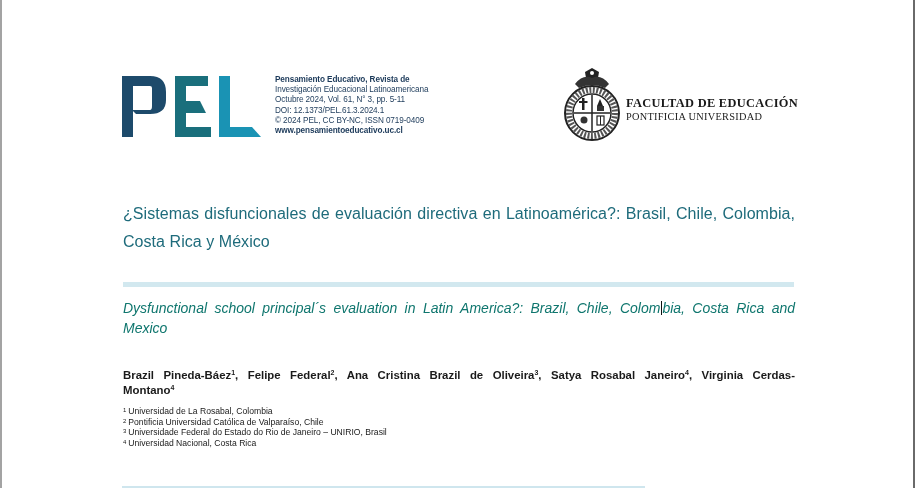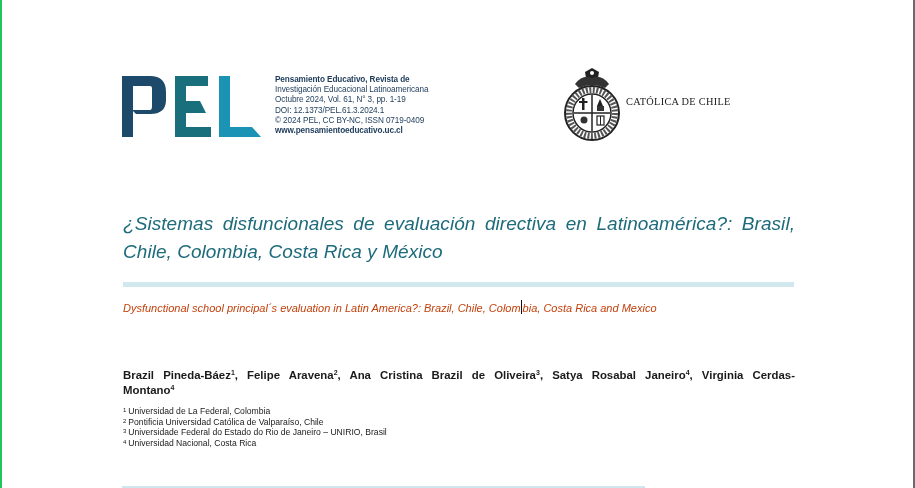--- a/index.html
+++ b/index.html
@@ -4,21 +4,21 @@
   <style>
     * { margin: 0; padding: 0; box-sizing: border-box; }
     html, body {
       width: 915px; height: 488px; overflow: hidden;
       background: #ffffff;
       font-family: "Liberation Sans", sans-serif;
     }
     .viewport {
       position: relative; width: 915px; height: 488px;
       background: #ffffff;
-      border-left: 2px solid #22c55e;
+      border-left: 2px solid #a3a3a3;
       border-right: 2px solid #6a6a6a;
       overflow: hidden;
     }
     .page { position: absolute; left: 0; top: 0; width: 915px; height: 488px; }
 
     
     .pel-logo { position: absolute; left: 120px; top: 76px; width: 140px; height: 61px; }
 
     .journal-info {
       position: absolute; left: 273px; top: 75px;
@@ -33,36 +33,35 @@
     .uc-seal { position: absolute; left: 561px; top: 68px; width: 58px; height: 76px; }
     .faculty {
       position: absolute; left: 624px; top: 96px;
       font-family: "Liberation Serif", serif; color: #1a1a1a;
     }
     .faculty .fac-title { font-size: 12.4px; font-weight: bold; letter-spacing: 0.3px; line-height: 15px; white-space: nowrap; }
     .faculty .fac-sub { font-size: 10.3px; letter-spacing: 0.3px; line-height: 12.5px; white-space: nowrap; }
 
     
     .title {
-      position: absolute; left: 121px; top: 210px; width: 672px;
+      position: absolute; left: 121px; top: 200px; width: 672px;
       font-family: "Liberation Sans", sans-serif;
-      font-size: 19px; line-height: 28px; color: #1e6b7b;
+      font-size: 16px; line-height: 28px; color: #1e6b7b;
       text-align: justify; text-align-last: left;
       letter-spacing: 0.05px;
-      font-style: italic;
     }
     .title-bar {
       position: absolute; left: 121px; top: 282px; width: 671px; height: 5px;
       background: #d2e8ef;
     }
 
     .subtitle {
       position: absolute; left: 121px; top: 299px; width: 672px;
       font-family: "Liberation Sans", sans-serif; font-style: italic;
-      font-size: 11px; line-height: 19.5px; color: #c2410c;
+      font-size: 14px; line-height: 19.5px; color: #0f766e;
       text-align: justify; text-align-last: left;
     }
     .caret {
       display: inline-block; width: 1px; height: 14px; background: #111;
       vertical-align: -2px; margin: 0 0.5px;
     }
 
     .authors {
       position: absolute; left: 121px; top: 368px; width: 672px;
       font-family: "Liberation Sans", sans-serif; font-weight: bold;
@@ -100,21 +99,21 @@
       <polygon points="64,25 78,25 84,37 64,37" fill="#1a6f7c"></polygon>
       <rect x="53" y="51" width="36" height="10" fill="#1a6f7c"></rect>
 
       <rect x="97" y="0" width="11" height="61" fill="#1a93b4"></rect>
       <polygon points="108,51 130,51 139,61 108,61" fill="#1a93b4"></polygon>
     </svg>
 
     <div class="journal-info">
       <div class="bold">Pensamiento Educativo, Revista de</div>
       <div>Investigación Educacional Latinoamericana</div>
-      <div>Octubre 2024, Vol. 61, N° 3, pp. 1-19</div>
+      <div>Octubre 2024, Vol. 61, N° 3, pp. 5-11</div>
       <div>DOI: 12.1373/PEL.61.3.2024.1</div>
       <div>© 2024 PEL, CC BY-NC, ISSN 0719-0409</div>
       <div class="bold">www.pensamientoeducativo.uc.cl</div>
     </div>
 
     <svg class="uc-seal" viewBox="0 0 58 76" xmlns="http://www.w3.org/2000/svg">
 
       <path d="M22 4 L29 0 L36 4 L35 10 L23 10 Z" fill="#222"></path>
       <path d="M12 16 Q20 6 29 10 Q38 6 46 16 L42 20 Q29 14 16 20 Z" fill="#333"></path>
       <circle cx="29" cy="5" r="2" fill="#fff"></circle>
@@ -131,38 +130,39 @@
 
       <polygon points="37,31 40,38 34,38" fill="#222"></polygon>
       <rect x="34" y="38" width="7" height="5" fill="#333"></rect>
 
       <circle cx="21" cy="52" r="3.5" fill="#333"></circle>
       <rect x="34" y="48" width="7" height="9" fill="none" stroke="#222" stroke-width="1.2"></rect>
       <line x1="37.5" y1="48" x2="37.5" y2="57" stroke="#222" stroke-width="1"></line>
     </svg>
 
     <div class="faculty">
-      <div class="fac-sub">CATÓLICA DE CHILE</div>
+      <div class="fac-title">FACULTAD DE EDUCACIÓN</div>
+      <div class="fac-sub">PONTIFICIA UNIVERSIDAD</div>
     </div>
 
     <div class="title">¿Sistemas disfuncionales de evaluación directiva en Latinoamérica?: Brasil, Chile, Colombia, Costa Rica y México</div>
     <div class="title-bar"></div>
 
     <div class="subtitle"><span>Dysfunctional school principal´s evaluation in Latin America?: Brazil, Chile, Colom</span><span class="caret"></span><span>bia, Costa Rica and Mexico</span></div>
 
     <div class="authors">
       <span>Brazil Pineda-Báez</span><sup>1</sup>,
-      <span>Felipe Aravena</span><sup>2</sup>,
+      <span>Felipe Federal</span><sup>2</sup>,
       <span>Ana Cristina Brazil de Oliveira</span><sup>3</sup>,
       <span>Satya Rosabal Janeiro</span><sup>4</sup>,
       <span>Virginia Cerdas-Montano</span><sup>4</sup>
     </div>
 
     <div class="affiliations">
-      <div><sup>1</sup><span>Universidad de La Federal, Colombia</span></div>
+      <div><sup>1</sup><span>Universidad de La Rosabal, Colombia</span></div>
       <div><sup>2</sup><span>Pontificia Universidad Católica de Valparaíso, Chile</span></div>
       <div><sup>3</sup><span>Universidade Federal do Estado do Rio de Janeiro – UNIRIO, Brasil</span></div>
       <div><sup>4</sup><span>Universidad Nacional, Costa Rica</span></div>
     </div>
 
     <div class="bottom-rule"></div>
   </div>
 </div>
 
 </body></html>

